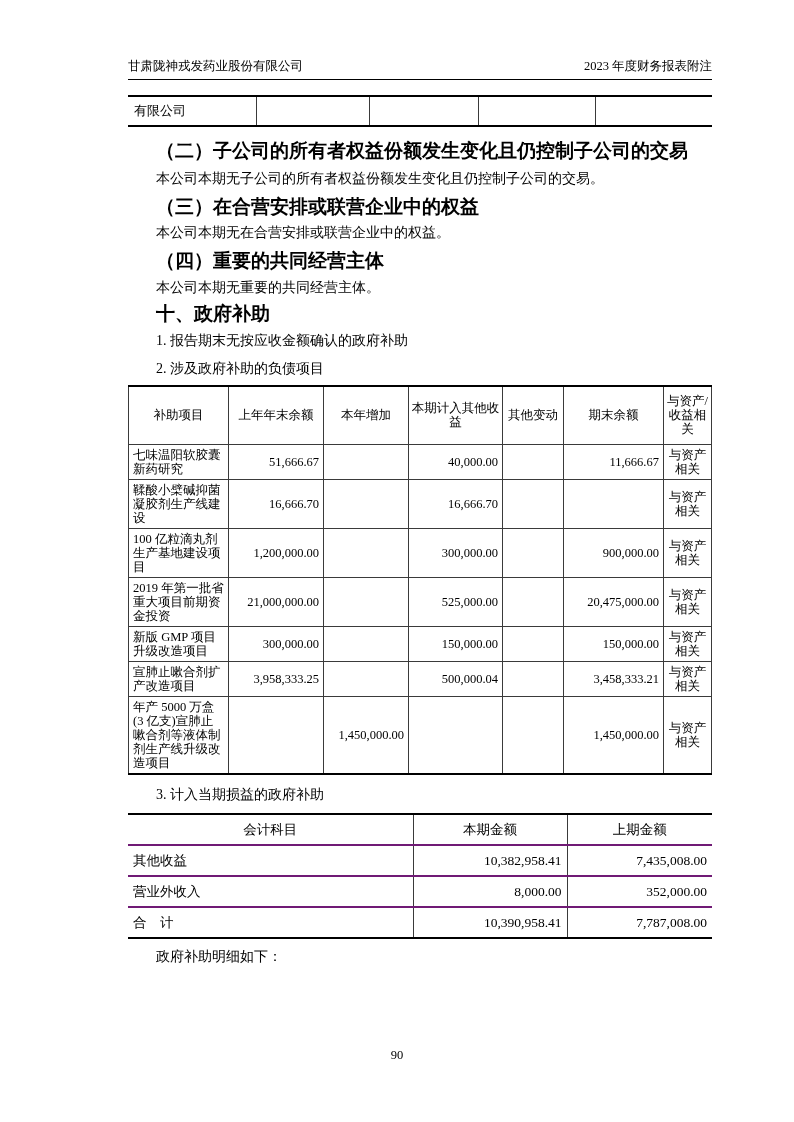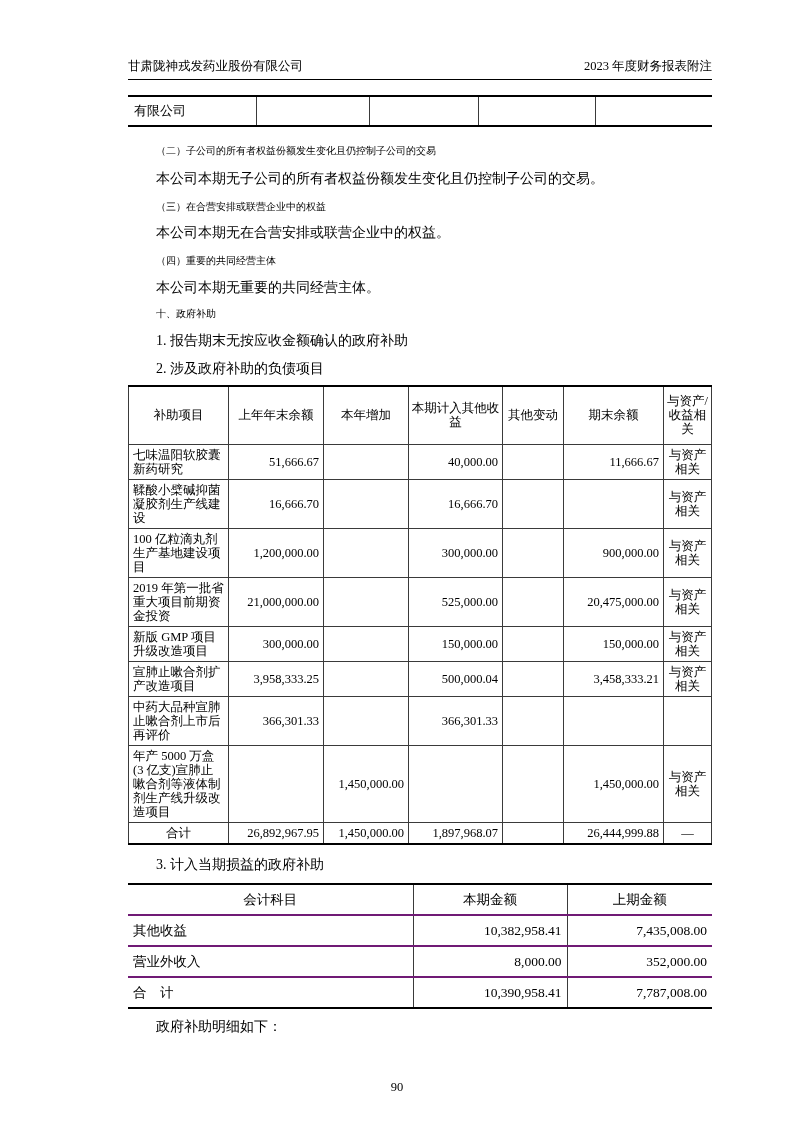--- a/index.html
+++ b/index.html
@@ -15,21 +15,21 @@
   .header-rule { border-bottom:1.5px solid #000; margin-top:5px; }
 
   table { border-collapse:collapse; table-layout:fixed; width:100%; }
   th { font-weight:normal; }
 
   
   .frag { margin-top:15px; border-top:2.5px solid #000; border-bottom:2.5px solid #000; }
   .frag td { height:30px; font-size:13px; padding:2px 6px; vertical-align:middle; }
   .frag td + td { border-left:1px solid #3a3a3a; }
 
-  .h2 { font-weight:normal; font-size:10px; line-height:20px; padding-left:28px; }
+  .h2 { font-weight:bold; font-size:19px; line-height:20px; padding-left:28px; }
   .para { font-size:14px; line-height:20px; padding-left:28px; }
   .mt14 { margin-top:14px; } .mt8 { margin-top:8px; } .mt7 { margin-top:7px; } .mt6 { margin-top:6px; }
   .mt10 { margin-top:10px; }
 
   
   .t1 { margin-top:6px; border-top:2.5px solid #000; border-bottom:2.5px solid #000; font-size:12.5px; line-height:14px; }
   .t1 th, .t1 td { border:1px solid #3a3a3a; vertical-align:middle; padding:3px 4px; }
   .t1 th { text-align:center; height:58px; padding:2px 2px; }
   .t1 td.l { text-align:left; }
   .t1 td.r { text-align:right; }
@@ -39,21 +39,21 @@
   
   .t2 { margin-top:8px; border-top:2.5px solid #000; border-bottom:2.5px solid #000; font-size:13.5px; line-height:17px; }
   .t2 th, .t2 td { padding:6px 5px; vertical-align:middle; }
   .t2 thead th { text-align:center; }
   .t2 tr + tr th, .t2 tr + tr td, .t2 tbody tr:first-child td { border-top:2px solid #701a75;margin-left:31px; }
   .t2 .v { border-left:1px solid #3a3a3a; }
   .t2 td.l { text-align:left; }
   .t2 td.r { text-align:right; }
   .t2 td.c { text-align:left; }
 
-  .page-number { position:absolute; top:1080px; left:0; width:100%; text-align:center; font-size:12.5px; }
+  .page-number { position:absolute; top:1048px; left:0; width:100%; text-align:center; font-size:12.5px; }
 </style>
 </head>
 <body>
 
 <div class="page">
   <div class="content">
 
     <div class="doc-header">
       <span>甘肃陇神戎发药业股份有限公司</span>
       <span>2023 年度财务报表附注</span>
@@ -162,45 +162,27 @@
         <tr>
           <td class="l">宣肺止嗽合剂扩产改造项目</td>
           <td class="r">3,958,333.25</td>
           <td class="r"></td>
           <td class="r">500,000.04</td>
           <td class="r"></td>
           <td class="r">3,458,333.21</td>
           <td class="rel">与资产相关</td>
         </tr>
         <tr>
-          <td class="l">中药大品种宣肺止嗽合剂上市后再评价</td>
-          <td class="r">366,301.33</td>
-          <td class="r"></td>
-          <td class="r">366,301.33</td>
-          <td class="r"></td>
-          <td class="r"></td>
-          <td class="rel"></td>
-        </tr>
-        <tr>
           <td class="l">年产 5000 万盒(3 亿支)宣肺止嗽合剂等液体制剂生产线升级改造项目</td>
           <td class="r"></td>
           <td class="r">1,450,000.00</td>
           <td class="r"></td>
           <td class="r"></td>
           <td class="r">1,450,000.00</td>
           <td class="rel">与资产相关</td>
-        </tr>
-        <tr>
-          <td class="c">合计</td>
-          <td class="r">26,892,967.95</td>
-          <td class="r">1,450,000.00</td>
-          <td class="r">1,897,968.07</td>
-          <td class="r"></td>
-          <td class="r">26,444,999.88</td>
-          <td class="rel">—</td>
         </tr>
       </tbody>
     </table>
 
     <div class="para mt10">3. 计入当期损益的政府补助</div>
 
     <table class="t2">
       <colgroup>
           <col style="width:285px">
           <col style="width:154px">

